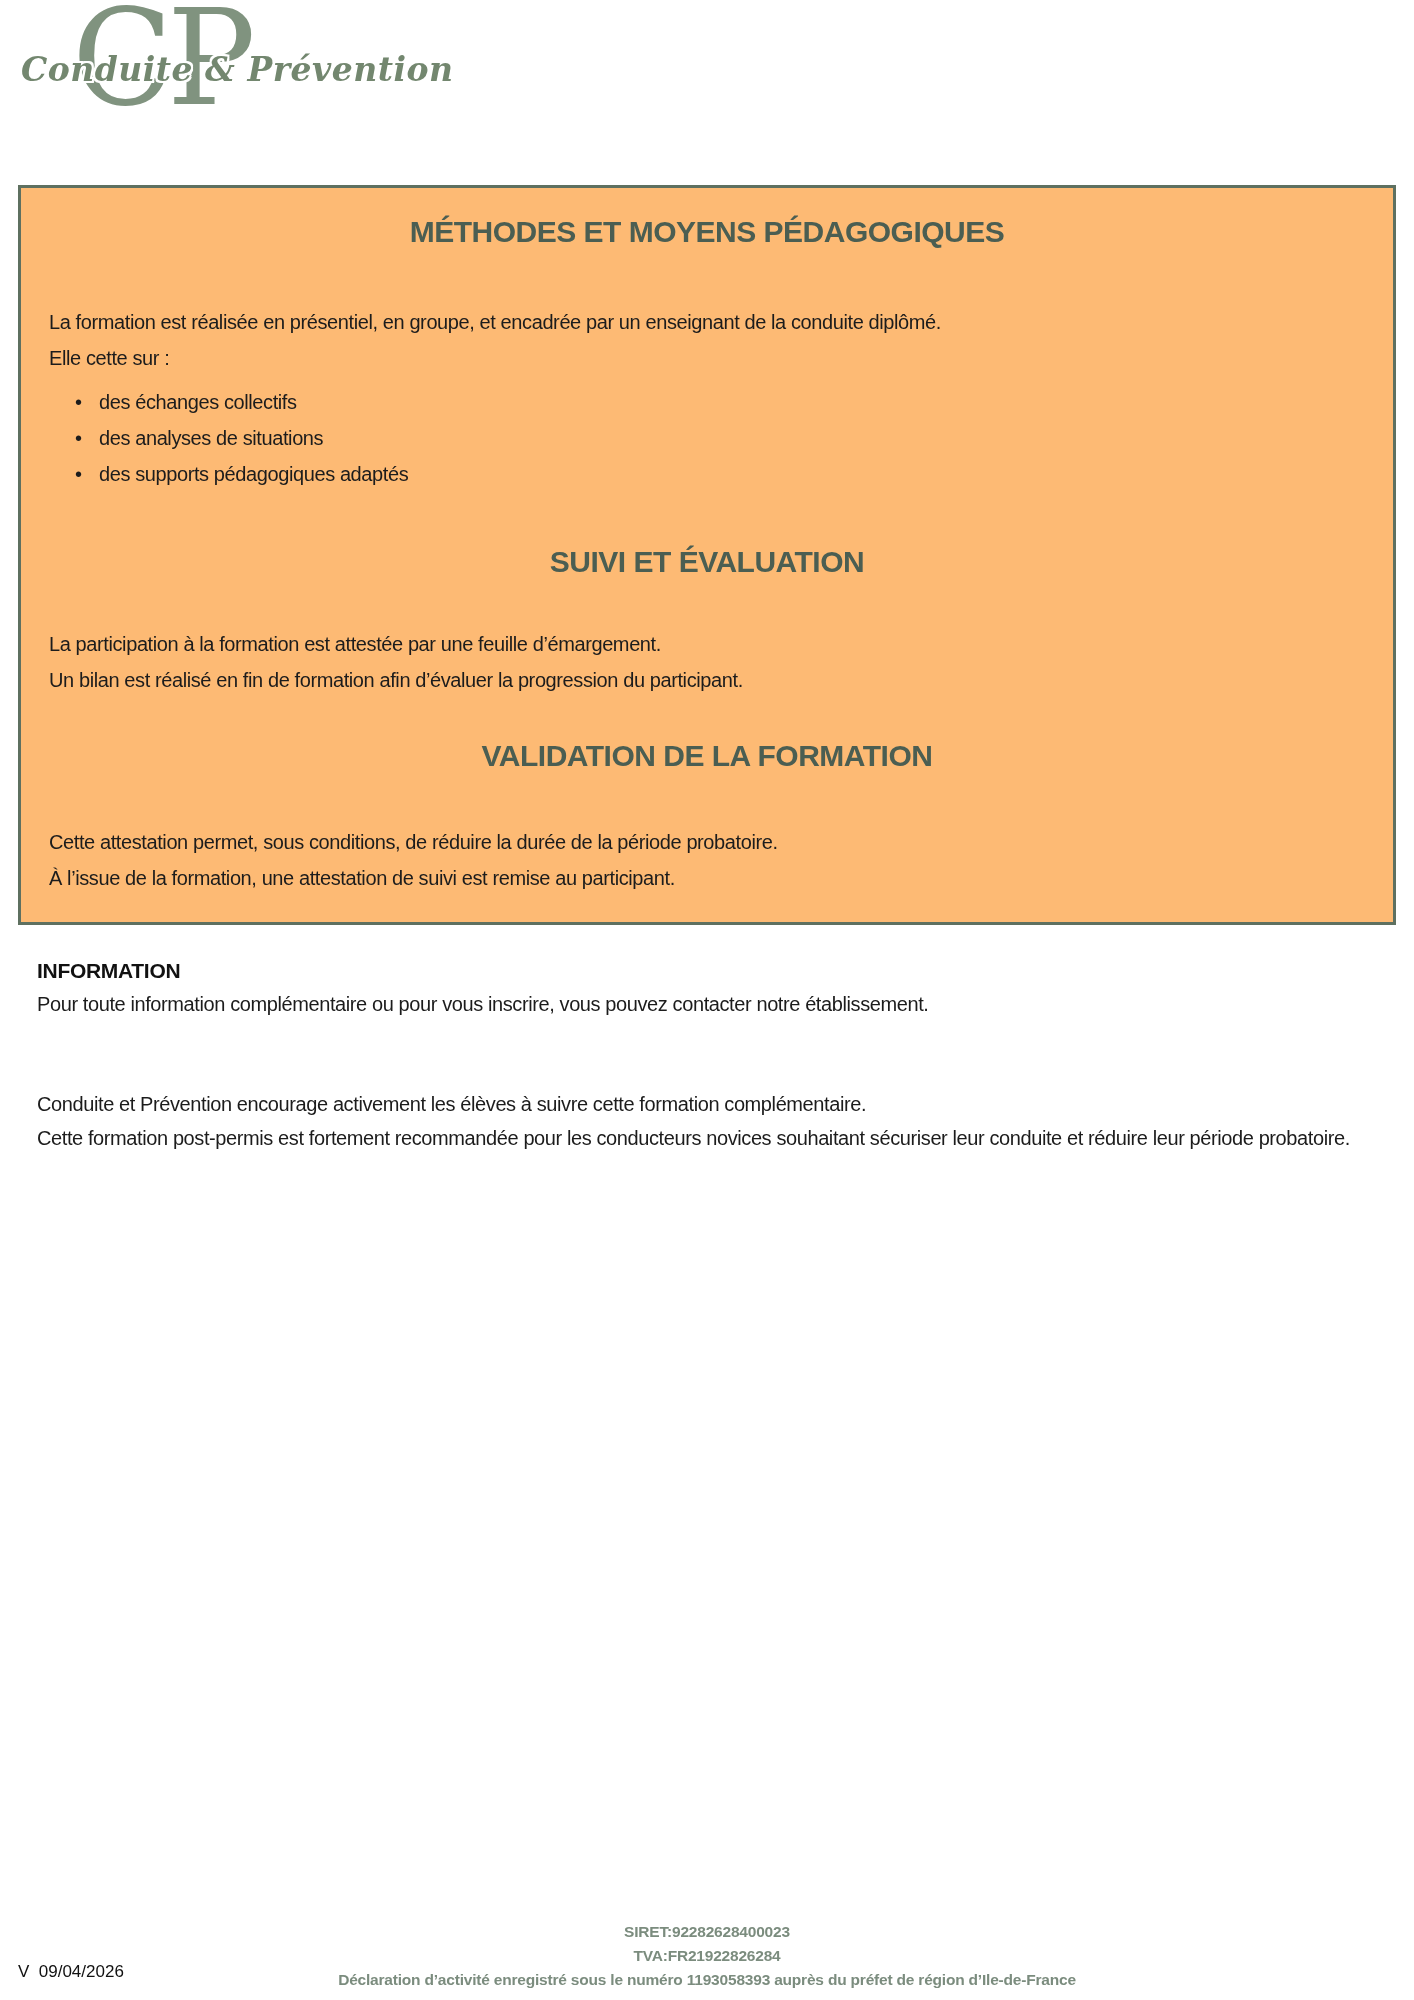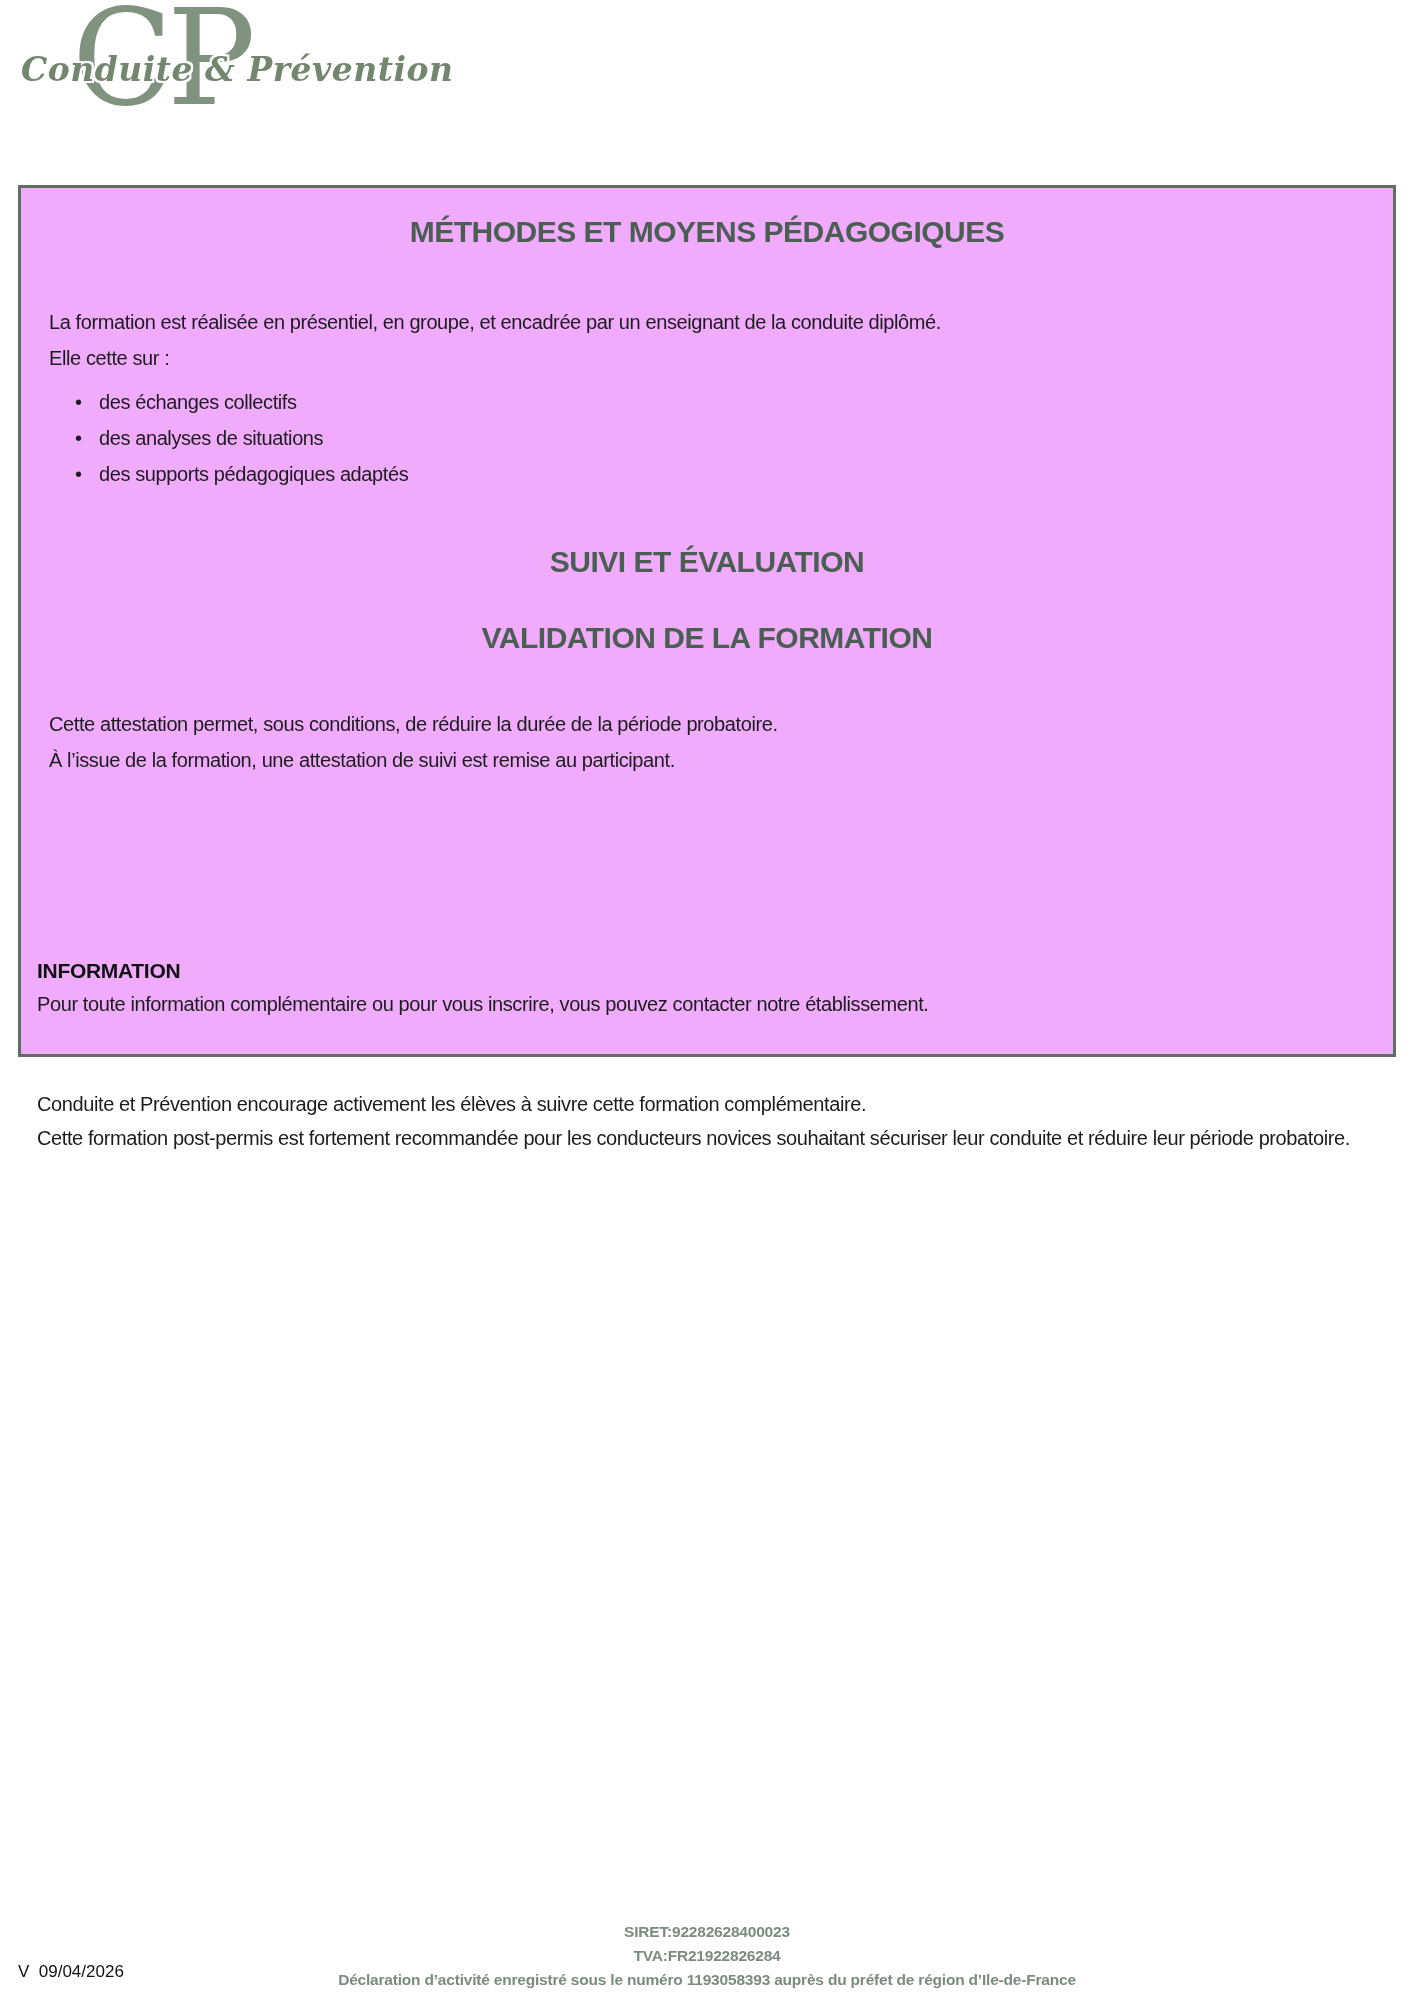--- a/index.html
+++ b/index.html
@@ -28,24 +28,24 @@
     font-size:33px; color:#73876f; letter-spacing:0.5px;
     text-shadow:
       -2px 0 0 #fff, 2px 0 0 #fff, 0 -2px 0 #fff, 0 2px 0 #fff,
       -2px -2px 0 #fff, 2px 2px 0 #fff, -2px 2px 0 #fff, 2px -2px 0 #fff;
     white-space:nowrap;
   }
 
   
   .box {
     position:absolute; top:185px; left:18px;
-    width:1378px; height:872px;
+    width:1378px; height:740px;
     border:3px solid #5e7060;
     padding:0 28px;
-    background:#f0abfc;
+    background:#fdba74;
   }
   .box-heading {
     font-size:30px; font-weight:700; letter-spacing:-0.5px;
     color:#4b5e52; text-align:center; line-height:36px;
   }
   .h-methodes   { margin-top:26px; }
   .h-suivi      { margin-top:52px; }
   .h-validation { margin-top:40px; }
 
   .body-text { font-size:20px; letter-spacing:-0.4px; line-height:36px; color:#1c1c1c; }
@@ -107,20 +107,24 @@
       <span>des analyses de situations</span>
     </li>
     <li>
       <span class="bullet-dot">•</span>
       <span>des supports pédagogiques adaptés</span>
     </li>
   </ul>
 
   <h2 class="box-heading h-suivi">SUIVI ET ÉVALUATION</h2>
 
+  <div class="body-text para-suivi">
+    <div>La participation à la formation est attestée par une feuille d’émargement.</div>
+    <div>Un bilan est réalisé en fin de formation afin d’évaluer la progression du participant.</div>
+  </div>
 
   <h2 class="box-heading h-validation">VALIDATION DE LA FORMATION</h2>
 
   <div class="body-text para-validation">
     <div>Cette attestation permet, sous conditions, de réduire la durée de la période probatoire.</div>
     <div>À l’issue de la formation, une attestation de suivi est remise au participant.</div>
   </div>
 </section>
 
 <section class="info">

